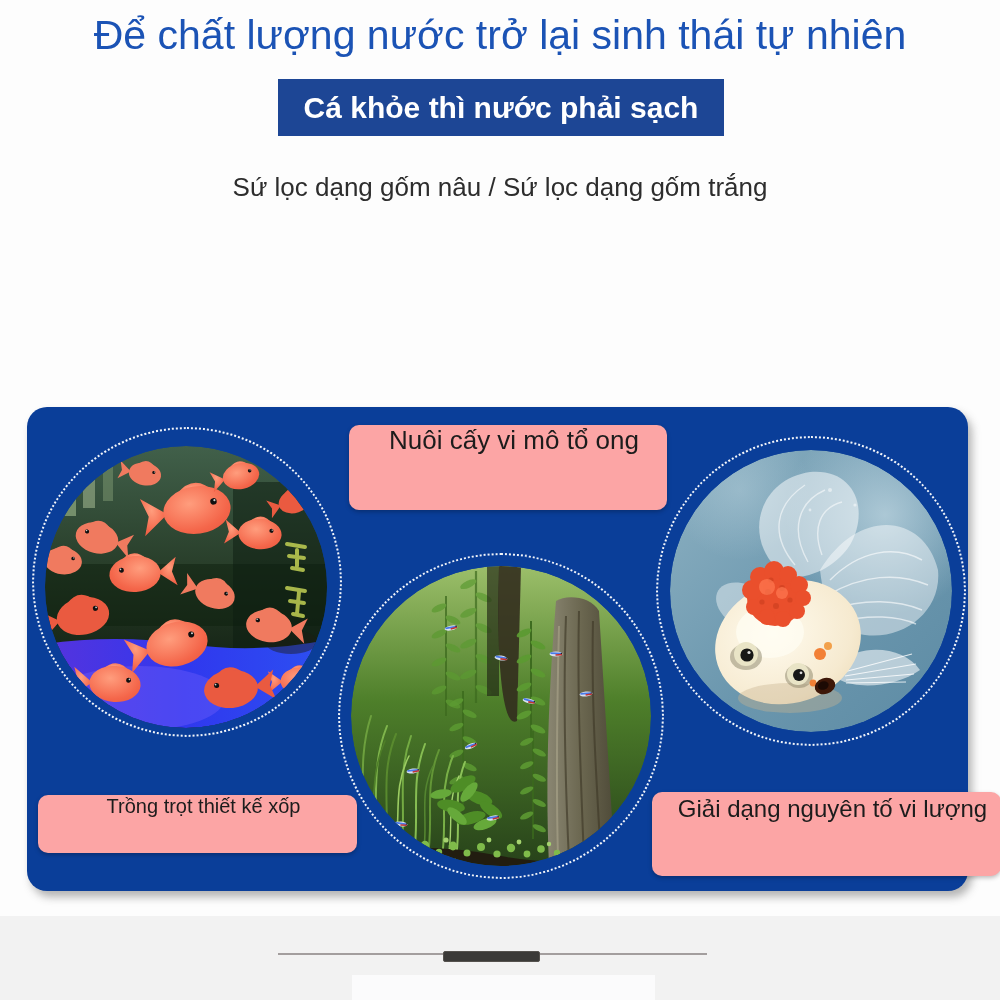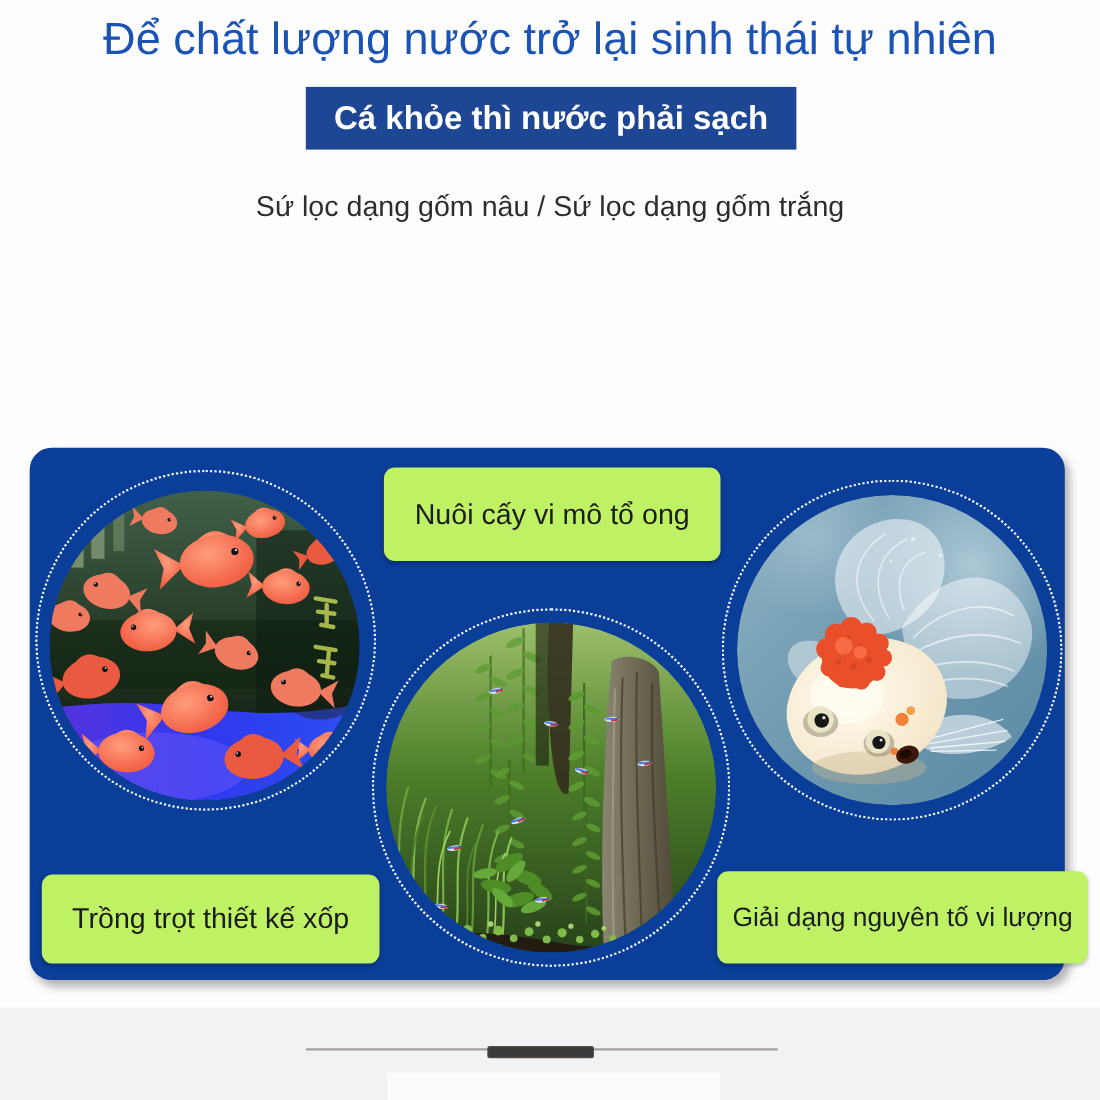--- a/index.html
+++ b/index.html
@@ -21,25 +21,25 @@
   .ring{position:absolute;border:2px dotted rgba(255,255,255,0.95);border-radius:50%;box-sizing:border-box;}
   .ring.left{left:5px;top:20px;width:310px;height:310px;}
   .ring.mid{left:311px;top:146px;width:326px;height:326px;}
   .ring.right{left:629px;top:29px;width:310px;height:310px;}
   .photo{position:absolute;border-radius:50%;overflow:hidden;}
   .photo.left{left:18px;top:39px;width:282px;height:282px;}
   .photo.mid{left:324px;top:159px;width:300px;height:300px;}
   .photo.right{left:643px;top:43px;width:282px;height:282px;}
   .photo svg{display:block;}
 
-  .plabel{position:absolute;background:#bef264;border-radius:10px;display:flex;flex-direction:column;
-    align-items:center;justify-content:center;text-align:center;color:#1c1c1c;
-    box-shadow:0 2px 4px rgba(0,0,0,0.25);z-index:5;}
+  .plabel{position:absolute;background:#fca5a5;border-radius:10px;display:flex;flex-direction:column;
+    align-items:center;text-align:center;color:#1c1c1c;
+    box-shadow:0 2px 4px rgba(0,0,0,0.25);z-index:5;padding-left:12px;}
   .plabel.top{left:322px;top:18px;width:306px;height:85px;font-size:26px;}
-  .plabel.bl{left:11px;top:388px;width:307px;height:81px;font-size:26px;}
+  .plabel.bl{left:11px;top:388px;width:307px;height:58px;font-size:20px;}
   .plabel.br{left:625px;top:385px;width:337px;height:84px;font-size:24px;line-height:33px;}
 
   
   .lower-band{position:absolute;left:0;top:916px;width:1000px;height:84px;background:#f2f2f2;}
   .divider-line{position:absolute;left:278px;top:953px;width:429px;height:2px;background:#a39e9e;}
   .divider-handle{position:absolute;left:443px;top:951px;width:97px;height:11px;background:#3b3a38;
     border:1px solid #55524e;border-radius:2px;box-sizing:border-box;}
   .white-strip{position:absolute;left:352px;top:975px;width:303px;height:25px;background:#fbfbfc;}
 </style>
 </head>

